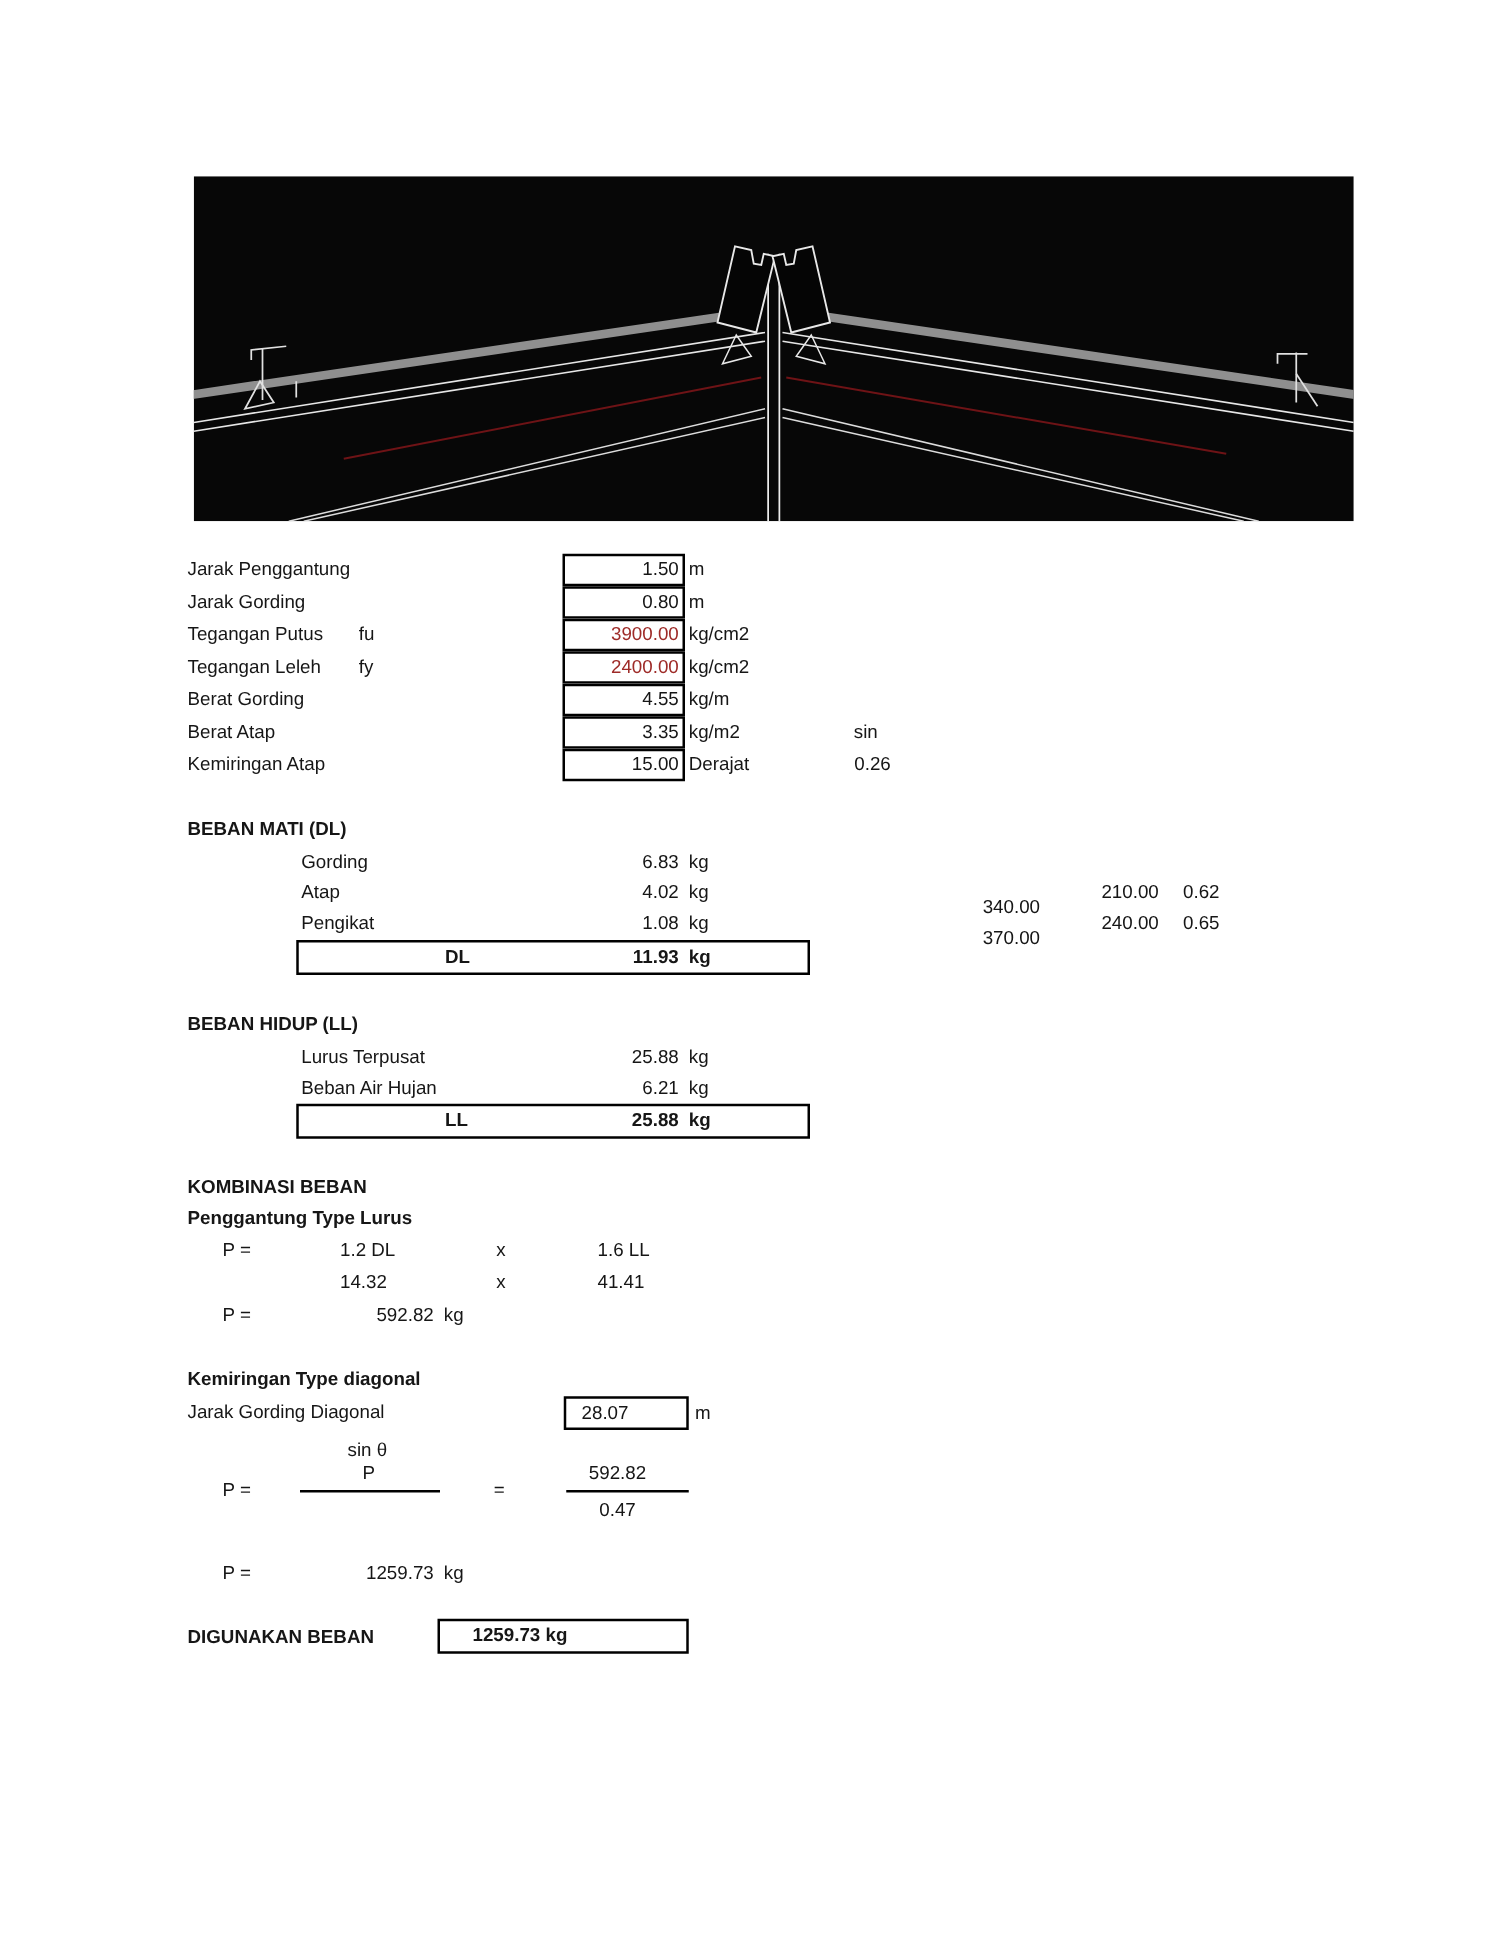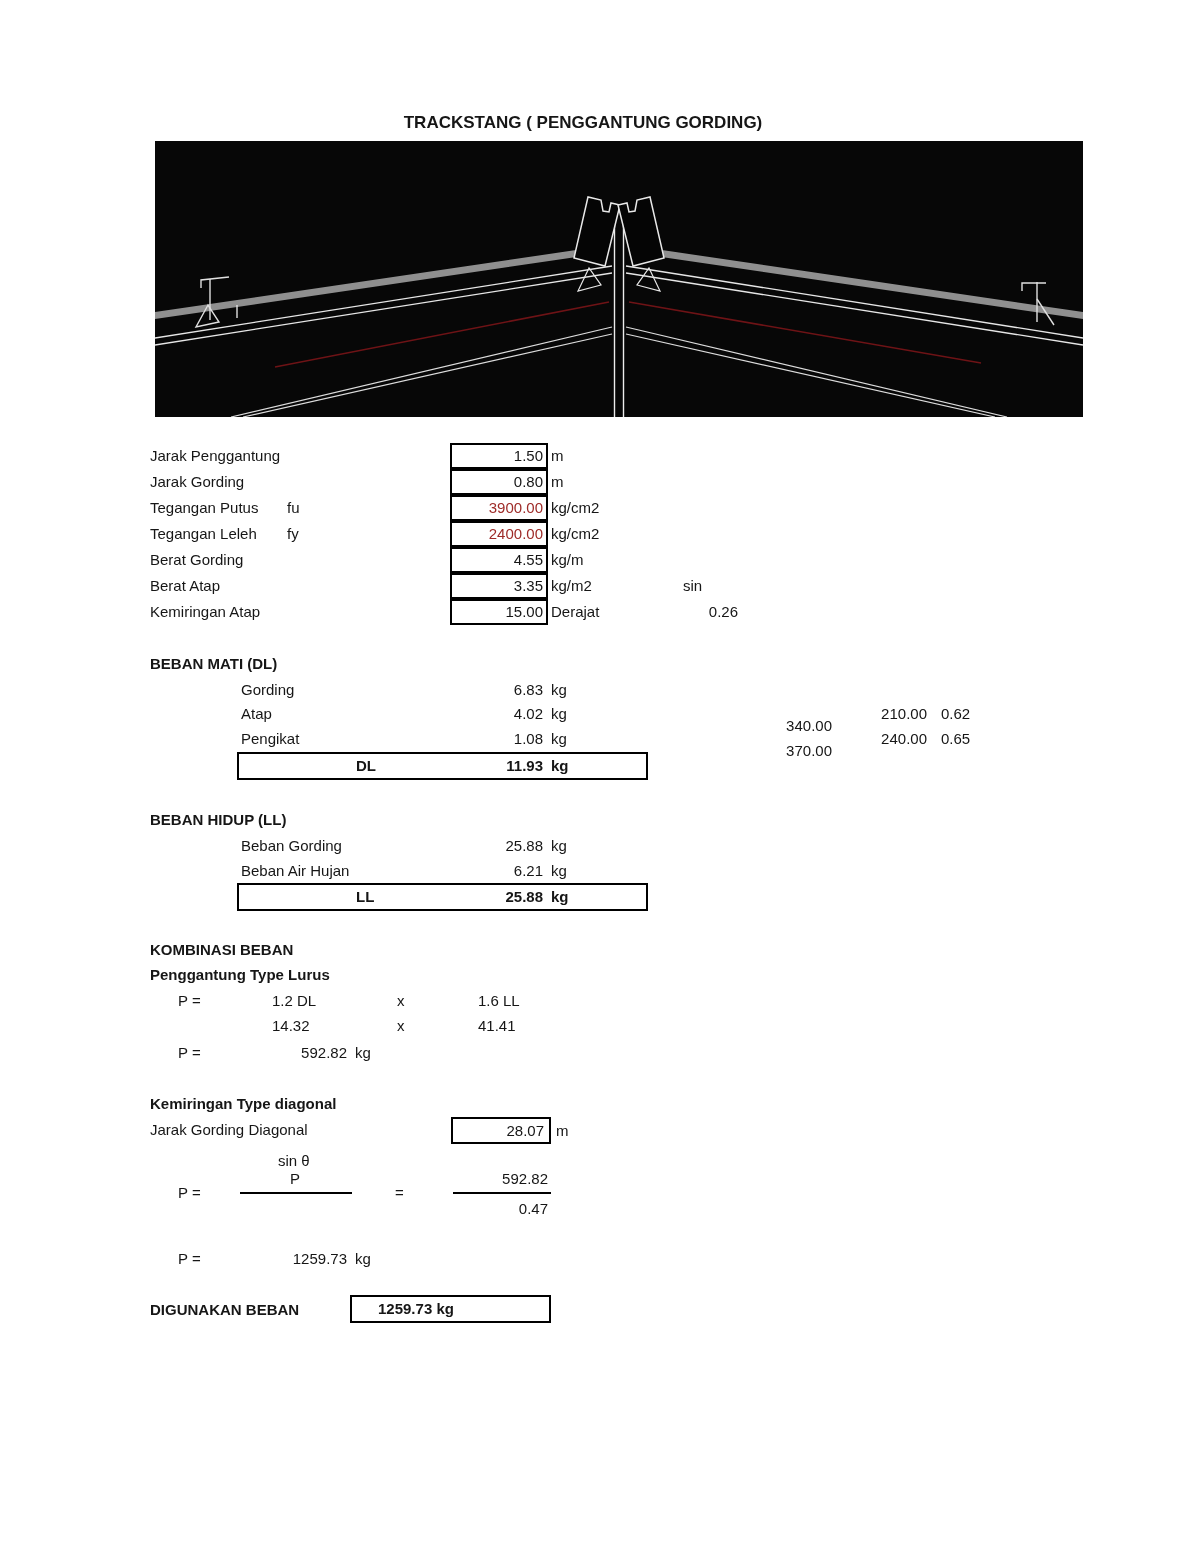--- a/index.html
+++ b/index.html
@@ -1,50 +1,49 @@
 <!DOCTYPE html>
 <html><head>
 <meta charset="utf-8">
 <style>
   html,body{margin:0;padding:0;background:#ffffff;}
   .page{position:relative;width:1200px;height:1553px;background:#ffffff;
         font-family:"Liberation Sans",sans-serif;font-size:15px;color:#161616;overflow:hidden;}
   .abs{position:absolute;height:26px;line-height:26px;white-space:nowrap;}
   .b{font-weight:bold;}
-  .right{text-align:right;}
+  .right{text-align:center;}
   .red{color:#9e2b28;}
   .title{position:absolute;top:108px;left:583px;transform:translateX(-50%);
          height:30px;line-height:30px;font-weight:bold;font-size:17px;white-space:nowrap;}
   .drawing{position:absolute;left:155px;top:141px;width:928px;height:276px;}
   .box{position:absolute;border:2px solid #000;background:#ffffff;box-sizing:border-box;}
   .cellbox{left:450px;width:98px;height:26px;}
   .totalbox{left:237px;width:411px;height:28px;}
   .lbl{left:150px;}
   .sublbl{left:241px;}
   .sym{left:287px;}
   .vcol{left:420px;width:123px;text-align:right;}
   .unit{left:551px;}
   .c1{left:752px;width:80px;text-align:right;margin-top:12px;}
   .c2{left:847px;width:80px;text-align:right;}
-  .c3{left:941px;width:80px;text-align:left;}
+  .c3{left:921px;width:80px;text-align:center;}
   .pcol{left:178px;}
   .acol{left:272px;}
   .opcol{left:397px;}
   .bcol{left:478px;}
   .rescol{left:240px;width:107px;text-align:right;}
   .resunit{left:355px;}
   .fracbar{position:absolute;height:2px;background:#000;}
   .t28{height:28px;line-height:28px;}
 </style>
 </head>
 <body>
 
 <div class="page">
 
-  <div class="title">TRACKSTANG ( PENGGANTUNG GORDING)</div>
 
   <div class="drawing">
     <svg width="928" height="276" viewBox="0 0 928 276">
       <rect x="0" y="0" width="928" height="276" fill="#070707"></rect>
 
       <g stroke="#8f8f8f" stroke-width="7">
         <line x1="-3" y1="175" x2="452" y2="108"></line>
         <line x1="476" y1="108" x2="931" y2="175"></line>
       </g>
 
@@ -152,21 +151,21 @@
   <span class="abs c1" style="top:726px">370.00</span>
   <span class="abs c2" style="top:726px">240.00</span>
   <span class="abs c3" style="top:726px">0.65</span>
 
   <div class="box totalbox" style="top:752px"></div>
   <span class="abs t28 b" style="top:752px;left:356px">DL</span>
   <span class="abs t28 vcol b" style="top:752px">11.93</span>
   <span class="abs t28 unit b" style="top:752px">kg</span>
 
   <div class="abs lbl b" style="top:807px">BEBAN HIDUP (LL)</div>
-  <span class="abs sublbl" style="top:833px">Beban Gording</span>
+  <span class="abs sublbl" style="top:833px">Lurus Terpusat</span>
   <span class="abs vcol" style="top:833px">25.88</span>
   <span class="abs unit" style="top:833px">kg</span>
   <span class="abs sublbl" style="top:858px">Beban Air Hujan</span>
   <span class="abs vcol" style="top:858px">6.21</span>
   <span class="abs unit" style="top:858px">kg</span>
   <div class="box totalbox" style="top:883px"></div>
   <span class="abs t28 b" style="top:883px;left:356px">LL</span>
   <span class="abs t28 vcol b" style="top:883px">25.88</span>
   <span class="abs t28 unit b" style="top:883px">kg</span>
 

